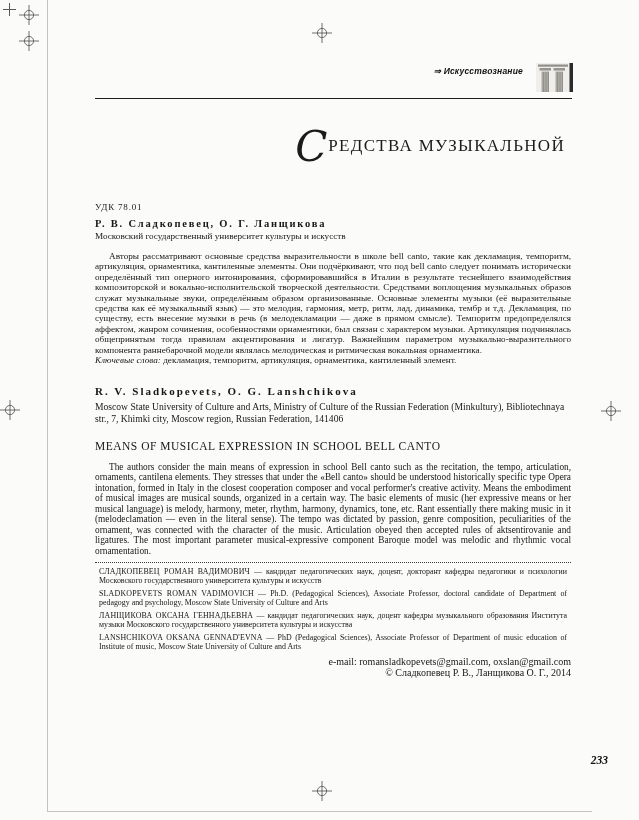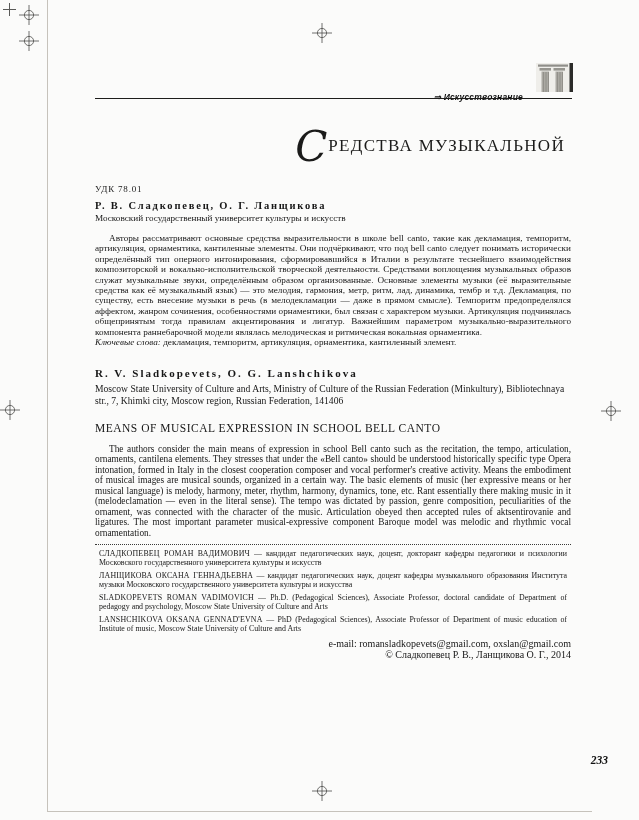--- a/index.html
+++ b/index.html
@@ -18,42 +18,42 @@
   }
   
   .edge-left   { position: absolute; left: 47px; top: 0; width: 1px; height: 812px; background: #c6c2bb; }
   .edge-bottom { position: absolute; left: 47px; top: 811px; width: 545px; height: 1px; background: #c6c2bb; }
   .crop-h { position: absolute; left: 3px; top: 9px;  width: 13px; height: 1px; background: #5a5a58; }
   .crop-v { position: absolute; left: 9px; top: 3px;  width: 1px;  height: 13px; background: #5a5a58; }
   .regmark { position: absolute; width: 20px; height: 20px; }
 
   
   .running-head {
-    position: absolute; left: 95px; top: 92px; width: 476px;
+    position: absolute; left: 95px; top: 66px; width: 476px;
     box-sizing: border-box; padding-right: 48px;
     text-align: right;
     font-family: "Liberation Sans", sans-serif;
     font-weight: bold; font-style: italic;
     font-size: 8.5px; letter-spacing: 0.2px; color: #111;
   }
   .head-rule { position: absolute; left: 95px; top: 98px; width: 477px; height: 1px; background: #1d1d1b; }
   .ornament  { position: absolute; left: 536px; top: 63px; width: 37px; height: 29px; }
 
   .content { position: absolute; left: 95px; top: 135px; width: 476px; }
 
   .title { text-align: right; padding-right: 6px; font-size: 17px; letter-spacing: 1.3px; line-height: 1.25; color: #1b1b1a; }
   .title .dropcap {
     display: inline-block;
     font-size: 42px; font-style: italic;
     font-family: "DejaVu Serif", serif;
     line-height: 20px; vertical-align: -10px; margin-right: 1px; letter-spacing: 0;
   }
   .title-line2 { margin-top: 4px; }
 
-  .udk        { margin-top: 27px; font-size: 9px; letter-spacing: 0.8px; }
+  .udk        { margin-top: 45px; font-size: 9px; letter-spacing: 0.8px; }
   .authors-ru { margin-top: 6px;  font-weight: bold; font-size: 10.5px; letter-spacing: 1.8px; }
   .affil-ru   { margin-top: 2px;  font-size: 9.2px; }
 
   .abstract-ru { margin-top: 10px; font-size: 9.2px; line-height: 1.13; text-align: justify; }
   .abstract-ru .para { text-indent: 14px; }
   .kw-label { font-style: italic; }
 
   .authors-en { margin-top: 20px; font-weight: bold; font-size: 11px; letter-spacing: 2px; }
   .affil-en   { margin-top: 4px; font-size: 9.6px; line-height: 1.18; }
   .title-en   { margin-top: 16px; font-size: 11.5px; letter-spacing: 0.5px; }
@@ -157,22 +157,22 @@
     <div class="title-en">MEANS OF MUSICAL EXPRESSION IN SCHOOL BELL CANTO</div>
 
     <div class="abstract-en">
       <div class="para">The authors consider the main means of expression in school Bell canto such as the recitation, the tempo, articulation, ornaments, cantilena elements. They stresses that under the «Bell canto» should be understood historically specific type Opera intonation, formed in Italy in the closest cooperation composer and vocal performer's creative activity. Means the embodiment of musical images are musical sounds, organized in a certain way. The basic elements of music (her expressive means or her musical language) is melody, harmony, meter, rhythm, harmony, dynamics, tone, etc. Rant essentially there making music in it (melodeclamation — even in the literal sense). The tempo was dictated by passion, genre composition, peculiarities of the ornament, was connected with the character of the music. Articulation obeyed then accepted rules of aktsentirovanie and ligatures. The most important parameter musical-expressive component Baroque model was melodic and rhythmic vocal ornamentation.</div>
     </div>
 
     <div class="dotline"></div>
 
     <div class="bios">
       <p><span class="bio-name">СЛАДКОПЕВЕЦ РОМАН ВАДИМОВИЧ</span><span> — кандидат педагогических наук, доцент, докторант кафедры педагогики и психологии Московского государственного университета культуры и искусств</span></p>
+      <p><span class="bio-name">SLADKOPEVETS ROMAN VADIMOVICH</span><span> — Ph.D. (Pedagogical Sciences), Associate Professor, doctoral candidate of Department of pedagogy and psychology, Moscow State University of Culture and Arts</span></p>
       <p><span class="bio-name">ЛАНЩИКОВА ОКСАНА ГЕННАДЬЕВНА</span><span> — кандидат педагогических наук, доцент кафедры музыкального образования Института музыки Московского государственного университета культуры и искусства</span></p>
-      <p><span class="bio-name">SLADKOPEVETS ROMAN VADIMOVICH</span><span> — Ph.D. (Pedagogical Sciences), Associate Professor, doctoral candidate of Department of pedagogy and psychology, Moscow State University of Culture and Arts</span></p>
       <p><span class="bio-name">LANSHCHIKOVA OKSANA GENNAD'EVNA</span><span> — PhD (Pedagogical Sciences), Associate Professor of Department of music education of Institute of music, Moscow State University of Culture and Arts</span></p>
     </div>
 
     <div class="right-line first">e-mail: romansladkopevets@gmail.com, oxslan@gmail.com</div>
     <div class="right-line">© Сладкопевец Р. В., Ланщикова О. Г., 2014</div>
 
   </div>
 
   <div class="page-number">233</div>
 

